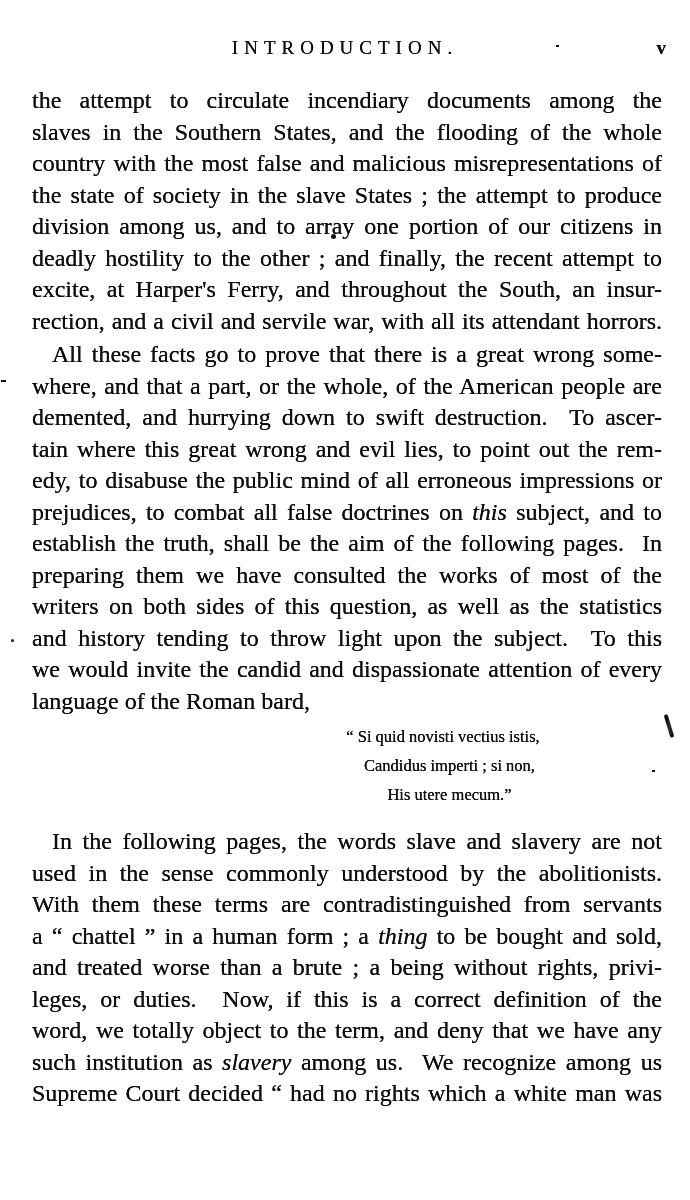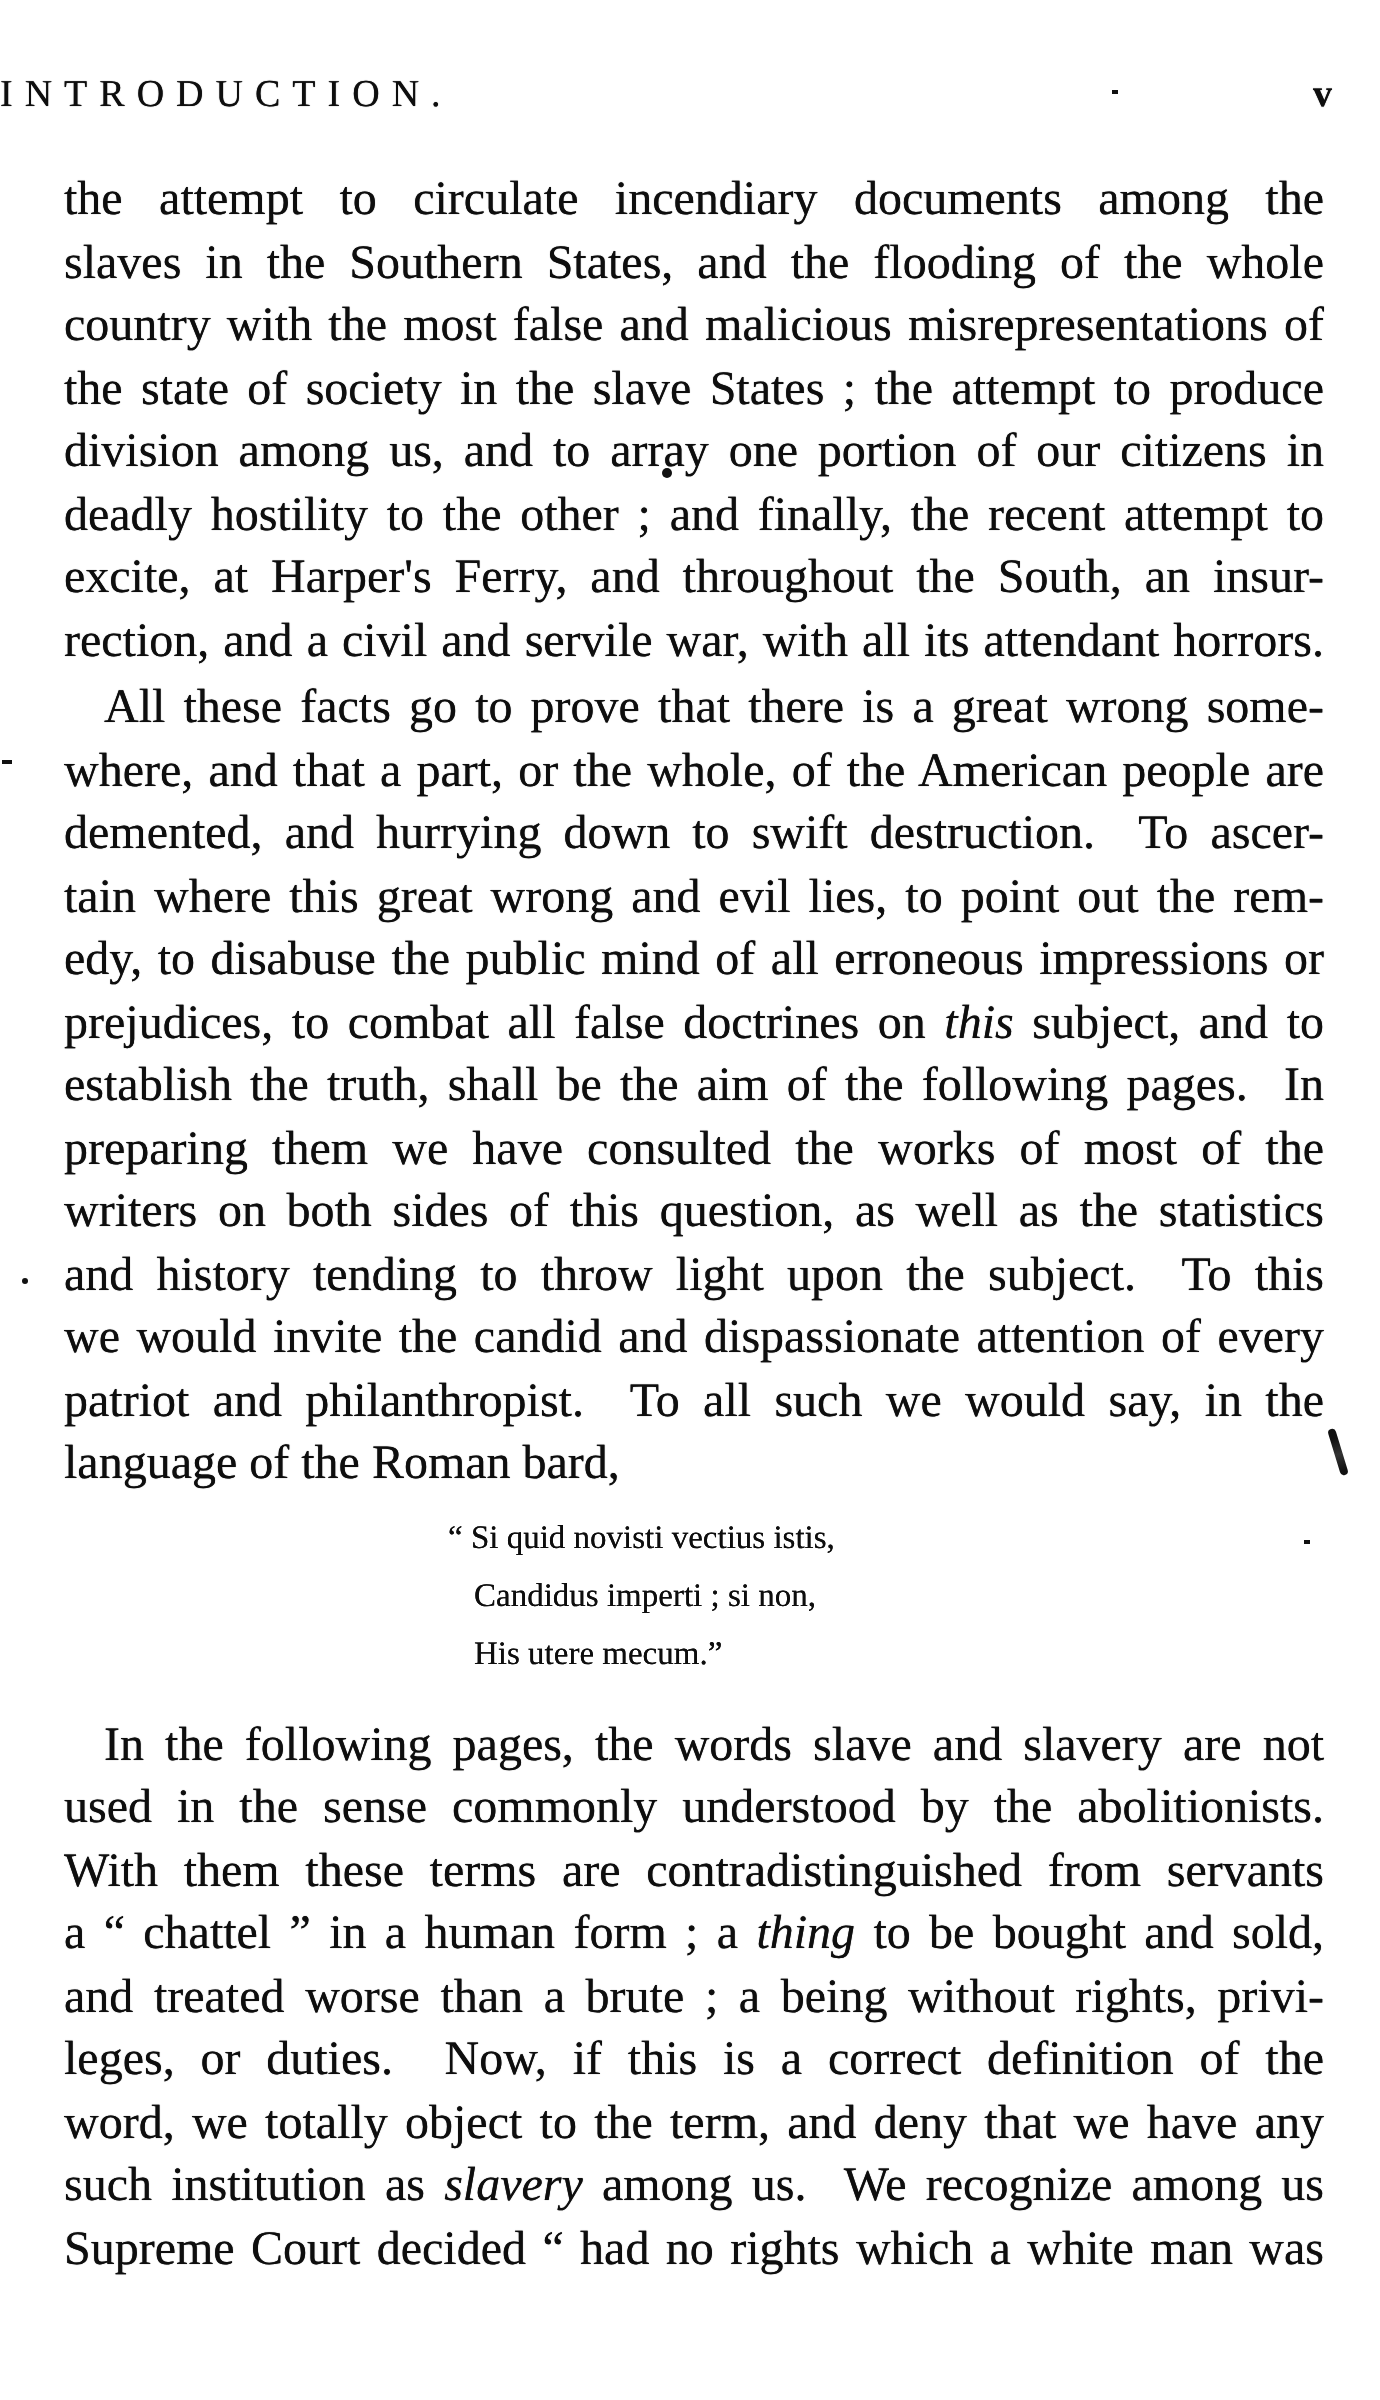--- a/index.html
+++ b/index.html
@@ -9,21 +9,21 @@
     height: 1200px;
     margin: 0 auto;
     background: #ffffff;
     overflow: hidden;
     font-family: "Liberation Serif", "DejaVu Serif", serif;
     color: #0e0e0e;
   }
   .header {
     position: relative;
     padding-top: 37px;
-    text-align: left;
+    text-align: center;
   }
   .running-title {
     font-size: 19px;
     letter-spacing: 6px;
     text-indent: 6px;
     text-shadow: 0 0 0.4px currentColor;
   }
   .page-number {
     position: absolute;
     right: 24px;
@@ -53,21 +53,21 @@
   }
   .para-2 { margin-top: 2px; }
   .para-3 { margin-top: 17px; }
   .quote {
     margin-top: 5px;
     padding-left: 192px;
     font-size: 16.5px;
     line-height: 29px;
     text-shadow: 0 0 0.3px currentColor;
   }
-  .quote .qline { text-align: left; }
+  .quote .qline { text-align: center; }
   .quote .qline:nth-child(n+2) { margin-left: 13px; }
   i { }
   .speck {
     position: absolute;
     background: #111;
   }
   .speck-dash      { left: 1px;   top: 380px; width: 5px; height: 2px; }
   .speck-dot-left  { left: 11px;  top: 639px; width: 3px; height: 3px; border-radius: 50%; }
   .speck-above-and { left: 331px; top: 234px; width: 5px; height: 5px; border-radius: 50%; }
   .speck-scratch   { left: 667px; top: 714px; width: 4px; height: 24px;
@@ -104,21 +104,20 @@
         <div class="line">where, and that a part, or the whole, of the American people are</div>
         <div class="line">demented, and hurrying down to swift destruction.&nbsp; To ascer-</div>
         <div class="line">tain where this great wrong and evil lies, to point out the rem-</div>
         <div class="line">edy, to disabuse the public mind of all erroneous impressions or</div>
         <div class="line">prejudices, to combat all false doctrines on <i>this</i> subject, and to</div>
         <div class="line">establish the truth, shall be the aim of the following pages.&nbsp; In</div>
         <div class="line">preparing them we have consulted the works of most of the</div>
         <div class="line">writers on both sides of this question, as well as the statistics</div>
         <div class="line">and history tending to throw light upon the subject.&nbsp; To this</div>
         <div class="line">we would invite the candid and dispassionate attention of every</div>
-        <div class="line">patriot and philanthropist.&nbsp; To all such we would say, in the</div>
         <div class="line">language of the Roman bard,</div>
       </div>
 
     <div class="quote">
         <div class="qline">“ Si quid novisti vectius istis,</div>
         <div class="qline">Candidus imperti ; si non,</div>
         <div class="qline">His utere mecum.”</div>
       </div>
 
     <div class="para para-3 indent">

